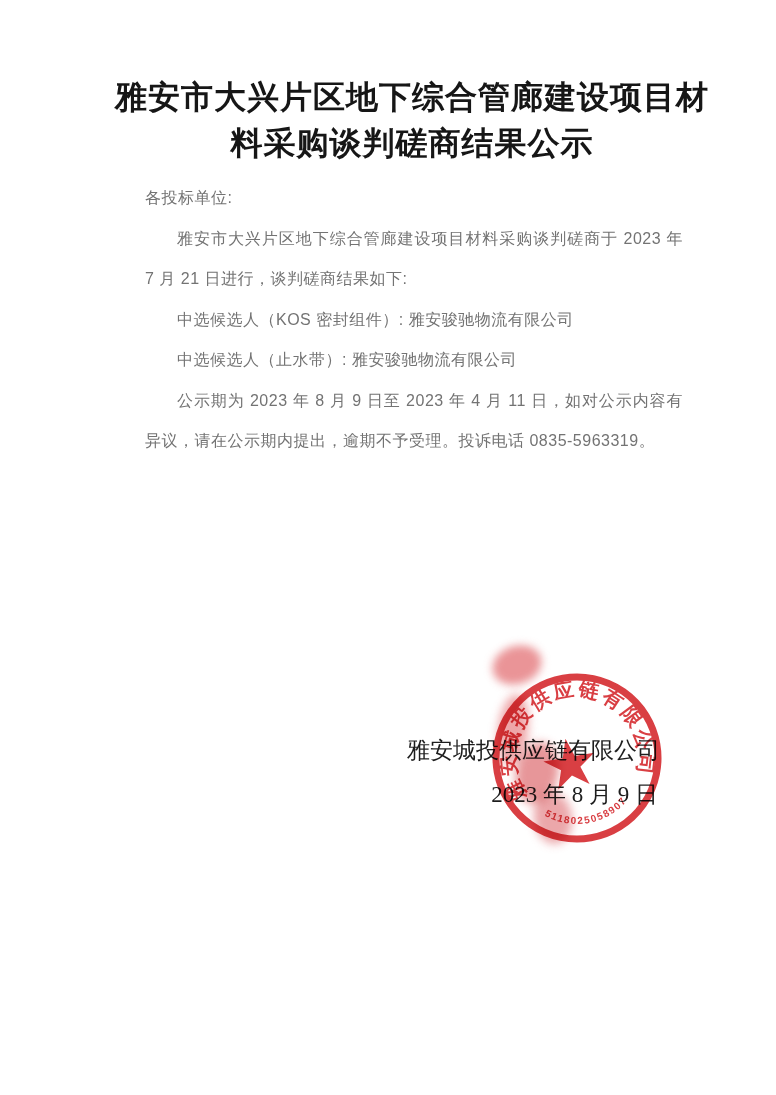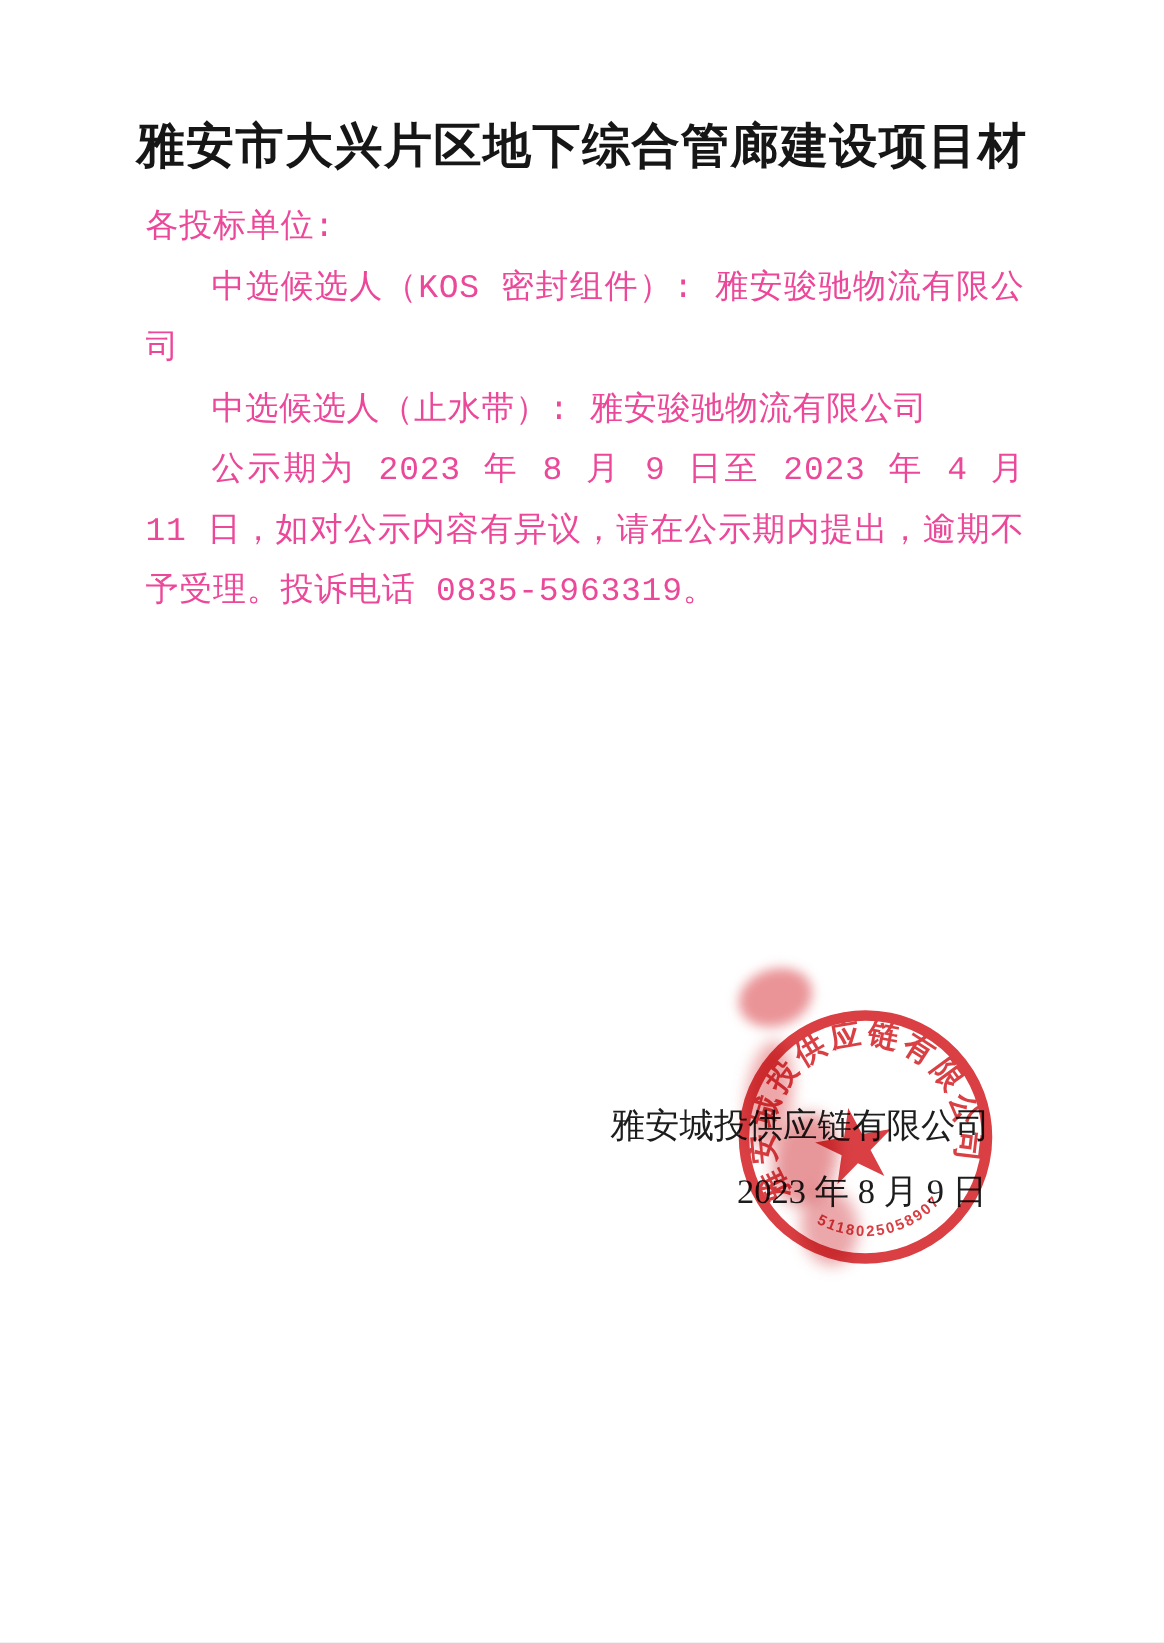--- a/index.html
+++ b/index.html
@@ -5,40 +5,41 @@
   * { margin: 0; padding: 0; box-sizing: border-box; }
   html, body { background: #e8e8e8; }
   .page {
     position: relative;
     width: 776px;
     height: 1095px;
     margin: 0 auto;
     background: #ffffff;
     overflow: hidden;
     color: #1d1d1d;
+    padding-left: 48px;
   }
   .doc-title {
     margin-top: 74px;
     text-align: center;
     font-family: "Liberation Sans", sans-serif;
     font-weight: 700;
     font-size: 32px;
     line-height: 46px;
     letter-spacing: 1px;
     color: #161616;
   }
   .doc-title .title-line { display: block; }
   .doc-body {
     margin: 12px 93px 0 97px;
-    font-family: Liberation Mono, monospace;
-    font-size: 22px;
+    font-family: Liberation Sans, sans-serif;
+    font-size: 16px;
     line-height: 40.5px;
     text-align: justify;
     letter-spacing: 0.5px;
-    color: #ec4899;
+    color: #737373;
   }
   .doc-body p { margin: 0; }
   .doc-body p.indent { text-indent: 2em; }
   .signature {
     position: absolute;
     top: 729px;
     right: 116px;
     text-align: right;
     font-family: "Liberation Serif", serif;
     font-size: 23px;
@@ -104,24 +105,26 @@
     filter: blur(5px);
   }
 </style>
 </head>
 <body>
 
 <div class="page">
 
   <h1 class="doc-title">
     <span class="title-line">雅安市大兴片区地下综合管廊建设项目材</span>
+    <span class="title-line">料采购谈判磋商结果公示</span>
   </h1>
 
   <div class="doc-body">
     <p>各投标单位:</p>
+    <p class="indent">雅安市大兴片区地下综合管廊建设项目材料采购谈判磋商于 2023 年 7 月 21 日进行，谈判磋商结果如下:</p>
     <p class="indent">中选候选人（KOS 密封组件）: 雅安骏驰物流有限公司</p>
     <p class="indent">中选候选人（止水带）: 雅安骏驰物流有限公司</p>
     <p class="indent">公示期为 2023 年 8 月 9 日至 2023 年 4 月 11 日，如对公示内容有异议，请在公示期内提出，逾期不予受理。投诉电话 0835-5963319。</p>
   </div>
 
   <div class="signature">
     <div class="sig-company">雅安城投供应链有限公司</div>
     <div class="sig-date">2023 年 8 月 9 日</div>
   </div>
 

